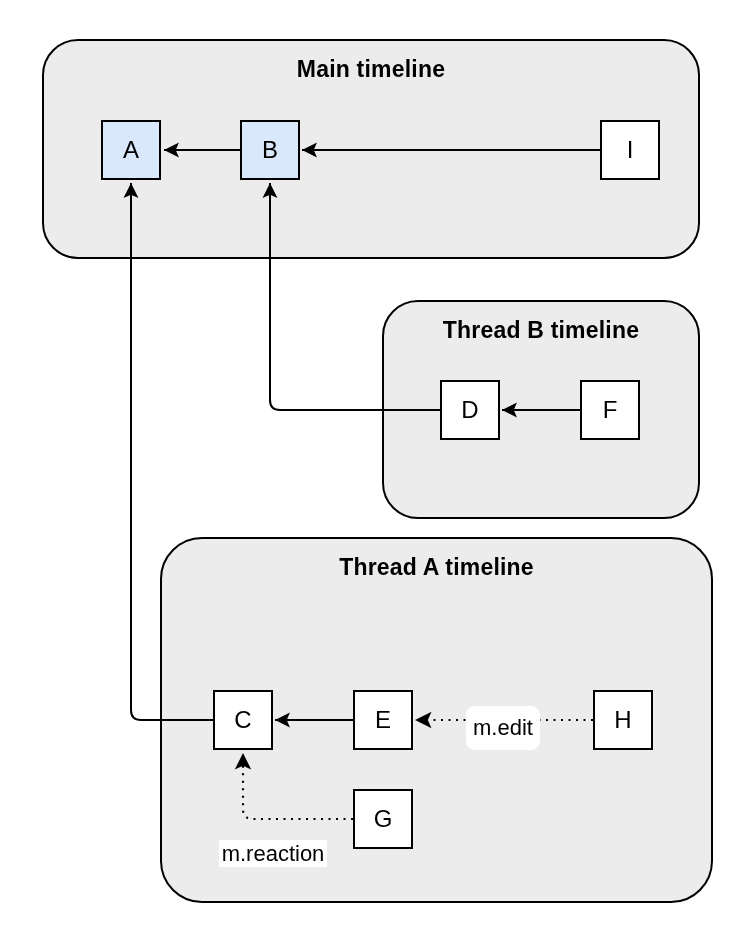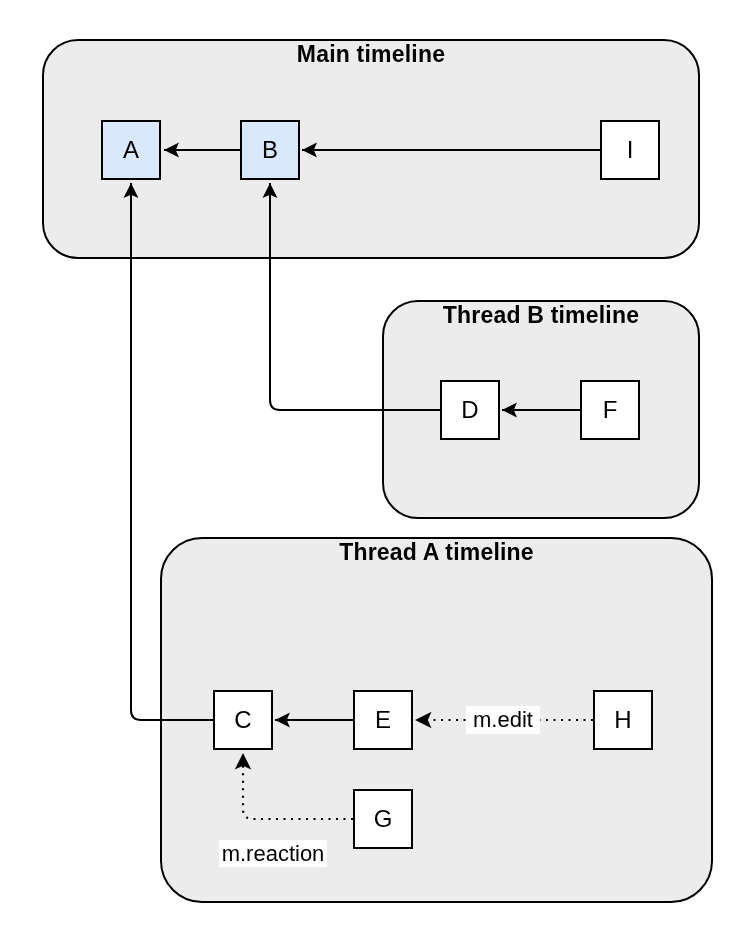--- a/index.html
+++ b/index.html
@@ -5,21 +5,21 @@
   html,body{margin:0;padding:0;background:#ffffff;}
   .canvas{
     position:relative;width:756px;height:942px;background:#ffffff;
     font-family:"Liberation Sans",sans-serif;color:#000;overflow:hidden;
   }
   .timeline{
     position:absolute;background:#ececec;border:2px solid #000000;
     border-radius:36px;box-sizing:border-box;text-align:center;
   }
   .timeline-title{
-    display:block;font-weight:bold;font-size:23px;
+    display:block;margin-top:15px;font-weight:bold;font-size:23px;
     letter-spacing:0.2px;color:#000;
   }
   .edges{position:absolute;left:0;top:0;pointer-events:none;}
   .node{
     position:absolute;width:60px;height:60px;box-sizing:border-box;
     background:#ffffff;border:2px solid #000000;
     display:flex;align-items:center;justify-content:center;
     font-size:24px;line-height:1;color:#000;
   }
   .node--hl{background:#dae8fc;}
@@ -83,16 +83,16 @@
   <div class="node" style="left:353px;top:690px;">
     <span>E</span>
   </div>
   <div class="node" style="left:593px;top:690px;">
     <span>H</span>
   </div>
   <div class="node" style="left:353px;top:789px;">
     <span>G</span>
   </div>
 
-  <div class="edge-label" style="left:466px;top:706px;width:74px;height:28px;">m.edit</div>
+  <div class="edge-label" style="left:466px;top:706px;width:74px;height:44px;border-radius:9px;">m.edit</div>
   <div class="edge-label" style="left:219px;top:840px;width:108px;height:27px;">m.reaction</div>
 
 </div>
 
 </body></html>

